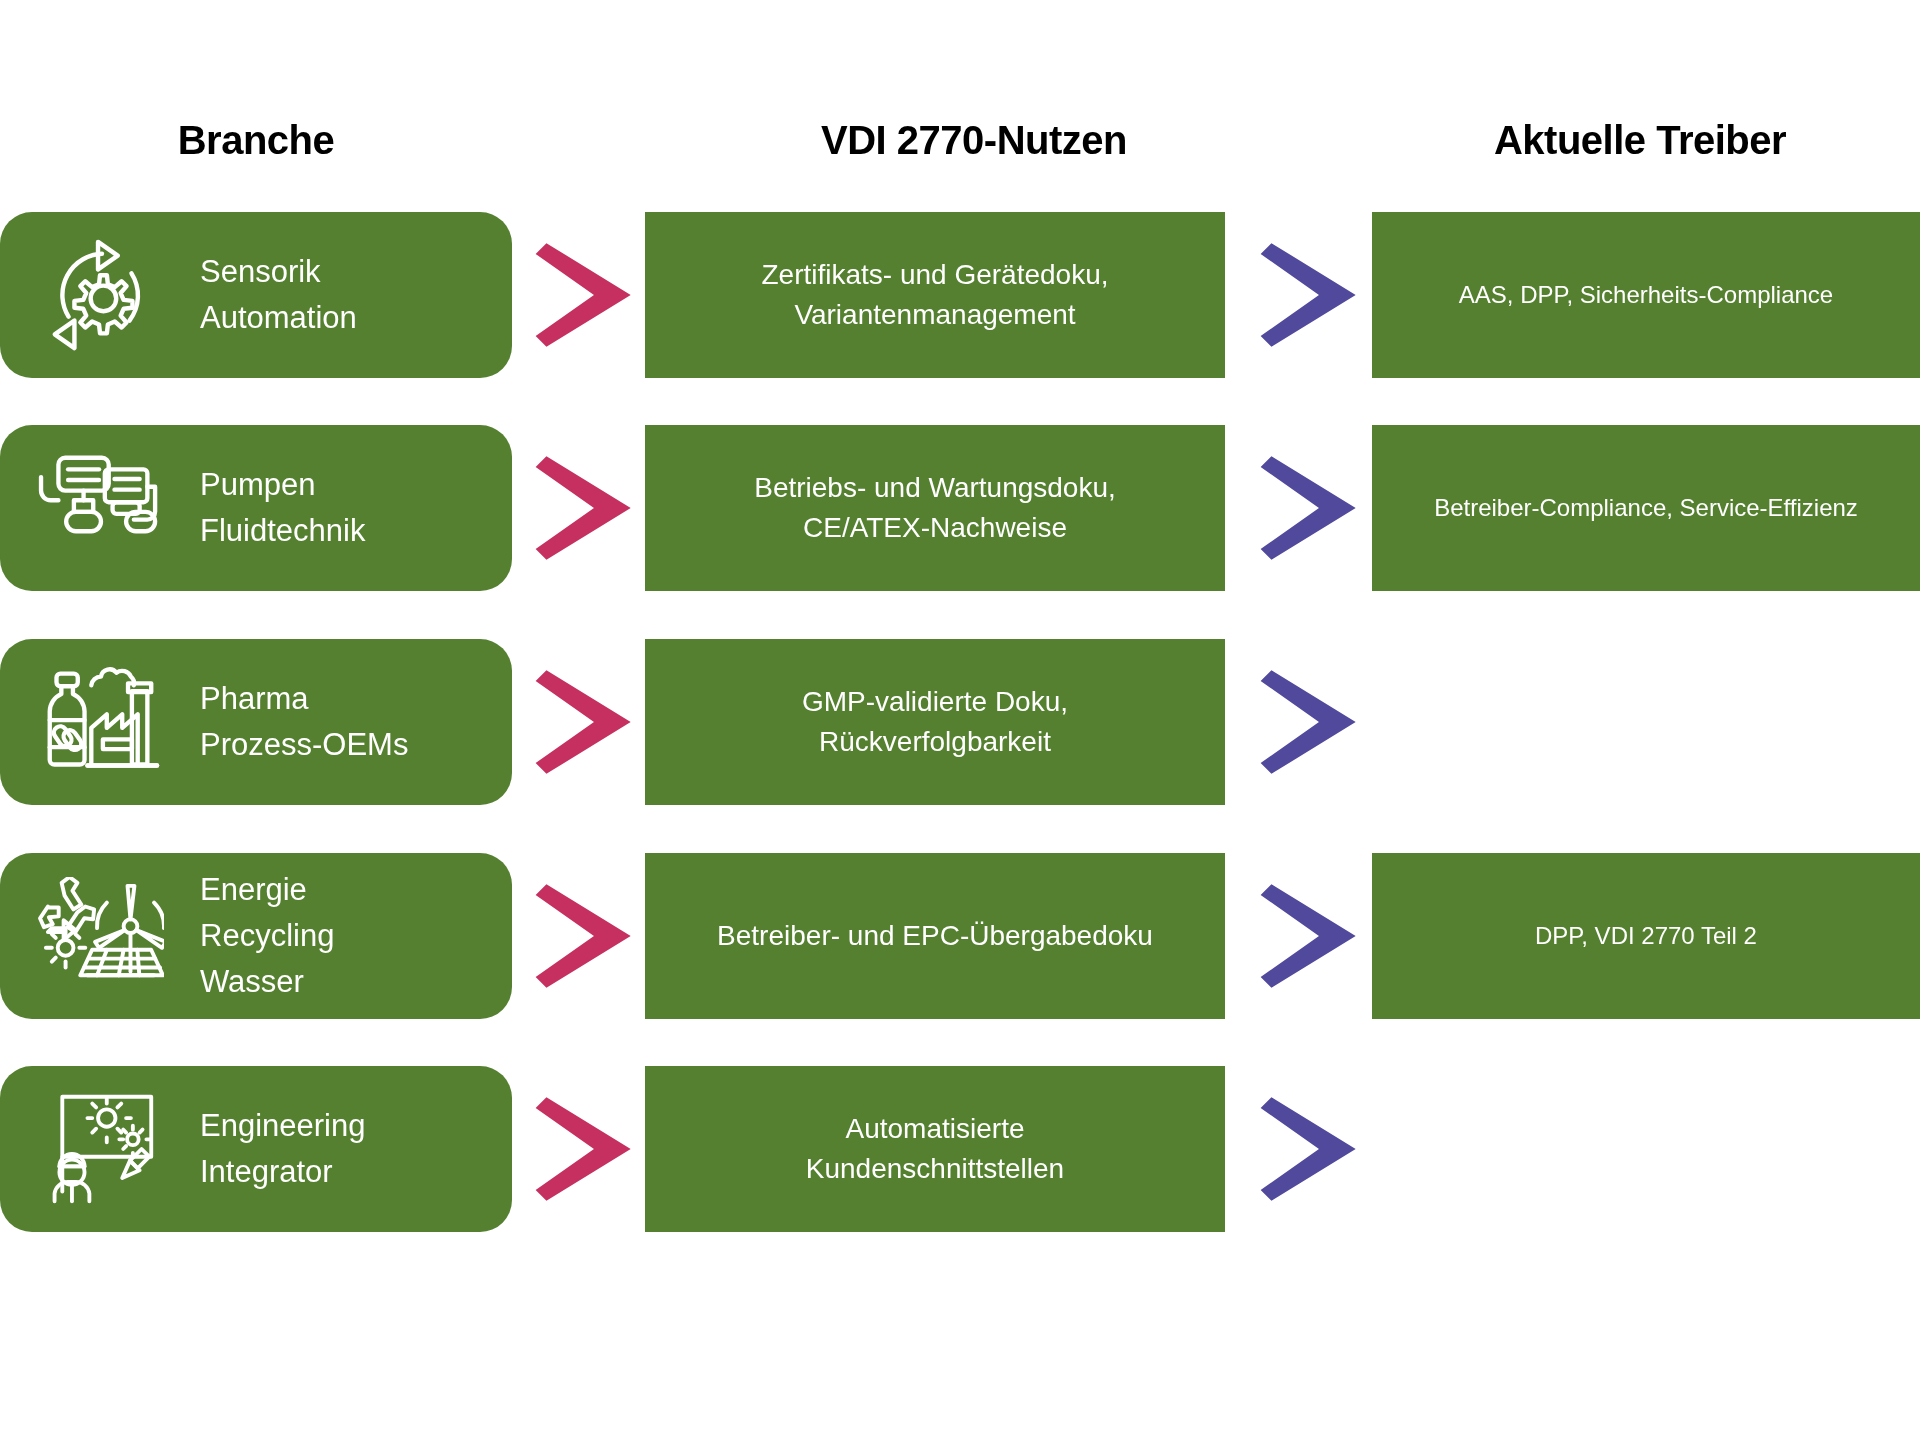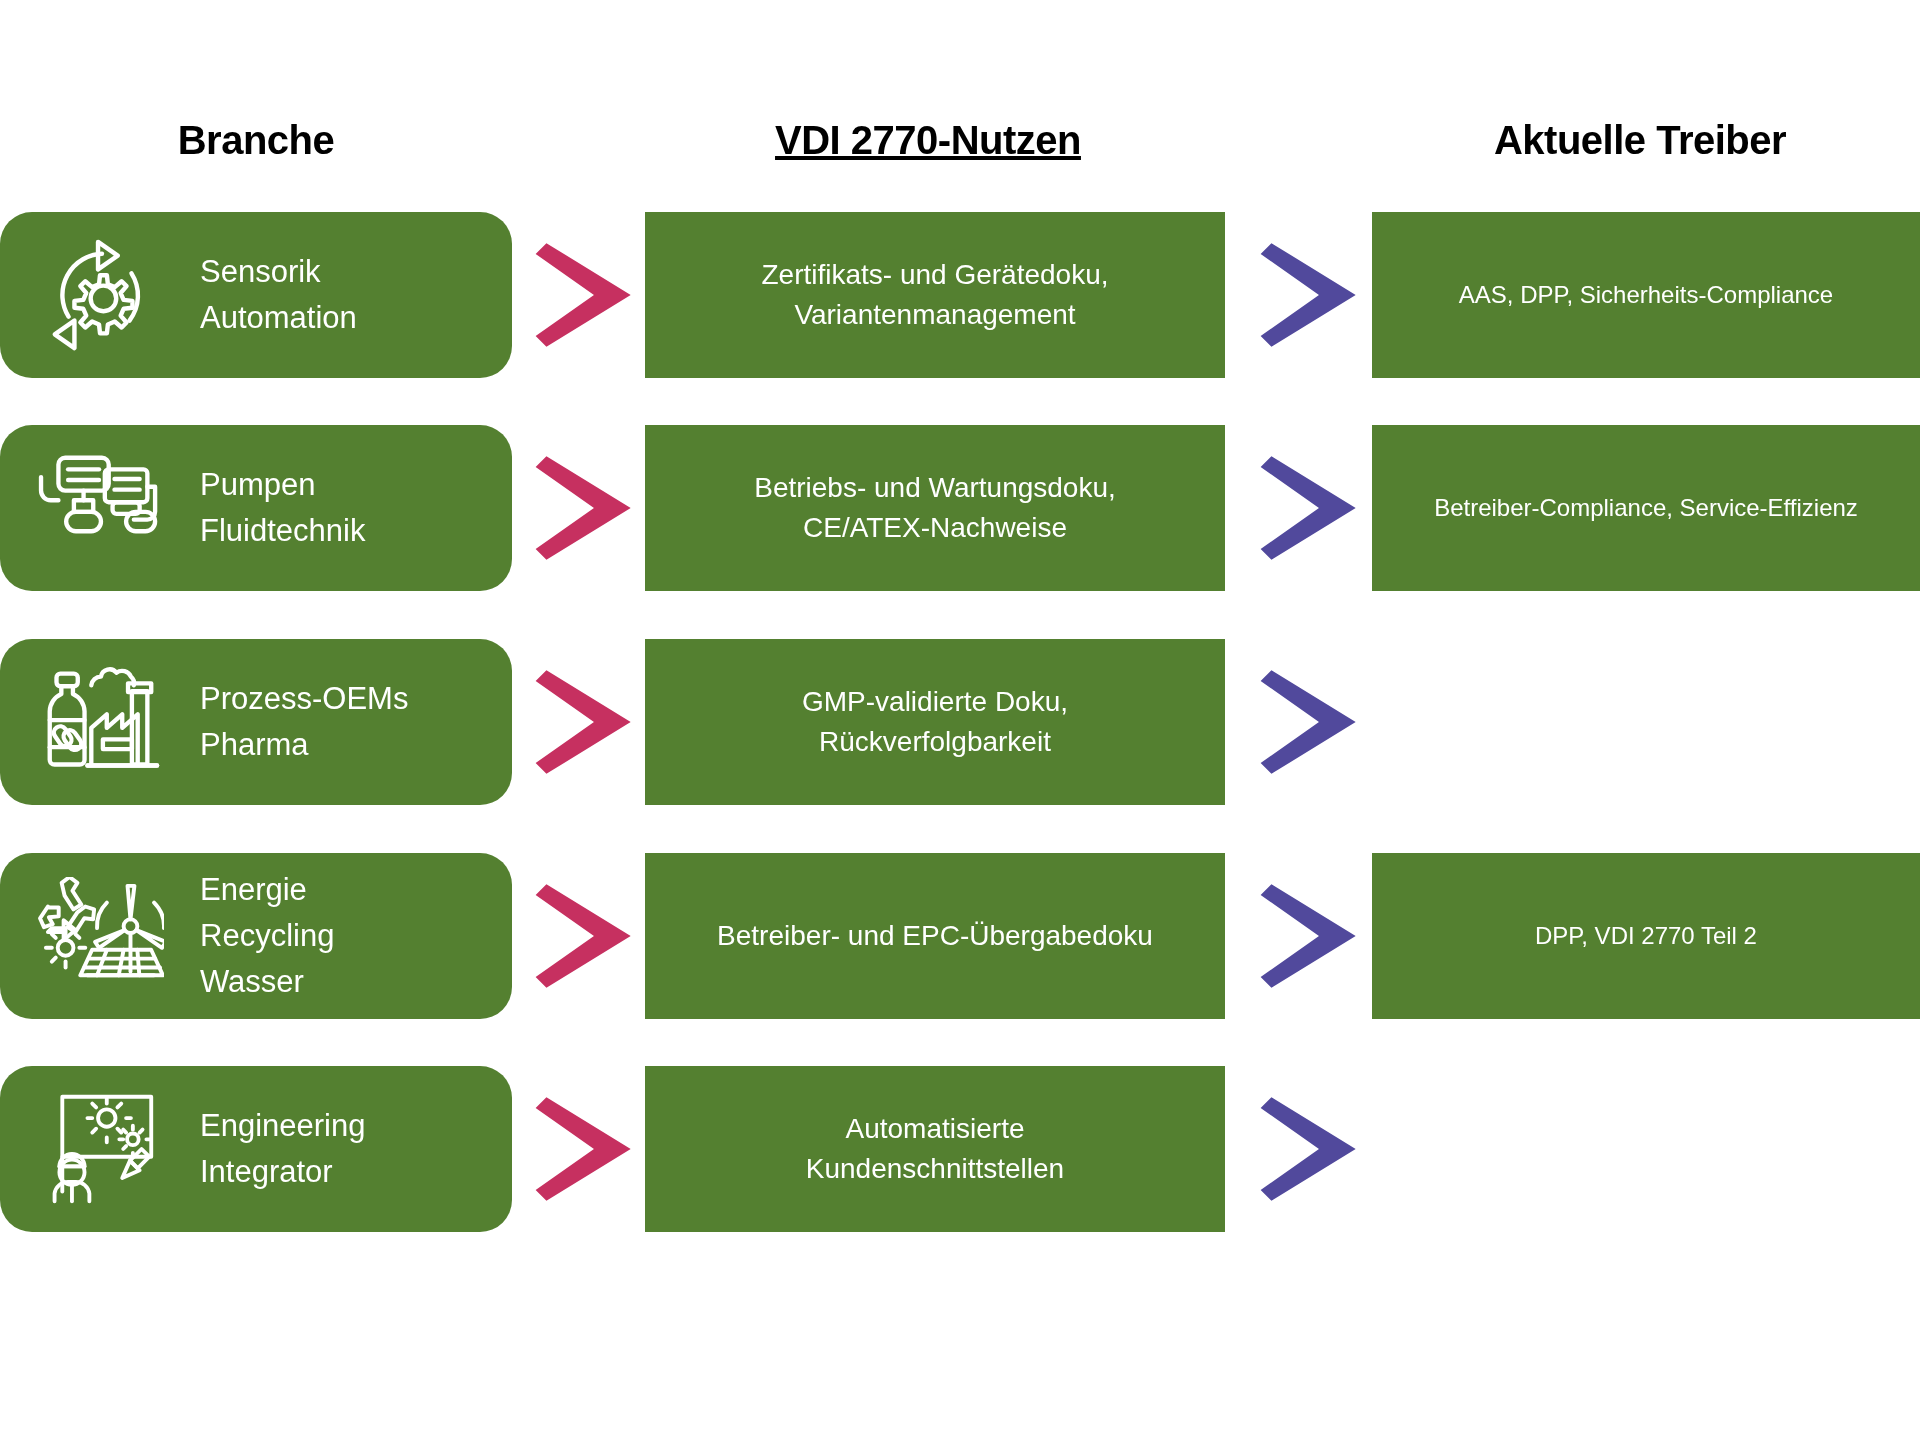--- a/index.html
+++ b/index.html
@@ -28,21 +28,21 @@
   .col-head {
     position: absolute;
     font-weight: bold;
     font-size: 40px;
     letter-spacing: -0.5px;
     color: #000000;
     text-align: center;
     white-space: nowrap;
   }
   .col-head.c1 { left: 0;     width: 512px; }
-  .col-head.c2 { left: 628px; width: 600px; text-decoration: underline; }
+  .col-head.c2 { left: 674px; width: 600px; }
   .col-head.c3 { left: 1360px; width: 560px; }
 
   
   .row {
     position: absolute;
     left: 0;
     width: 1920px;
     height: 166px;
   }
   .row.r0 { top: 212px; }
@@ -236,22 +236,22 @@
           <rect x="30" y="68" width="13" height="22" rx="6.5" transform="rotate(-35 36 79)"></rect>
           <path d="M56 104 v-38 l16 -14 v14 l16 -14 v14 l16 -14 v52"></path>
           <rect x="68" y="78" width="30" height="10"></rect>
           <rect x="98" y="28" width="16" height="76"></rect>
           <rect x="94" y="20" width="24" height="9"></rect>
           <line x1="52" y1="105" x2="124" y2="105"></line>
           <line x1="52" y1="105" x2="124" y2="105"></line>
         </svg>
       </div>
       <div class="branch-label">
+        <div>Pharma</div>
         <div>Prozess-OEMs</div>
-        <div>Pharma</div>
       </div>
     </div>
 
     <div class="chev pink">
       <svg viewBox="0 0 100 100">
           <polygon points="8,12 18,2 96,50 18,98 8,88 62,50" fill="#C63060"></polygon>
         </svg>
     </div>
 
     <div class="box box-benefit">

